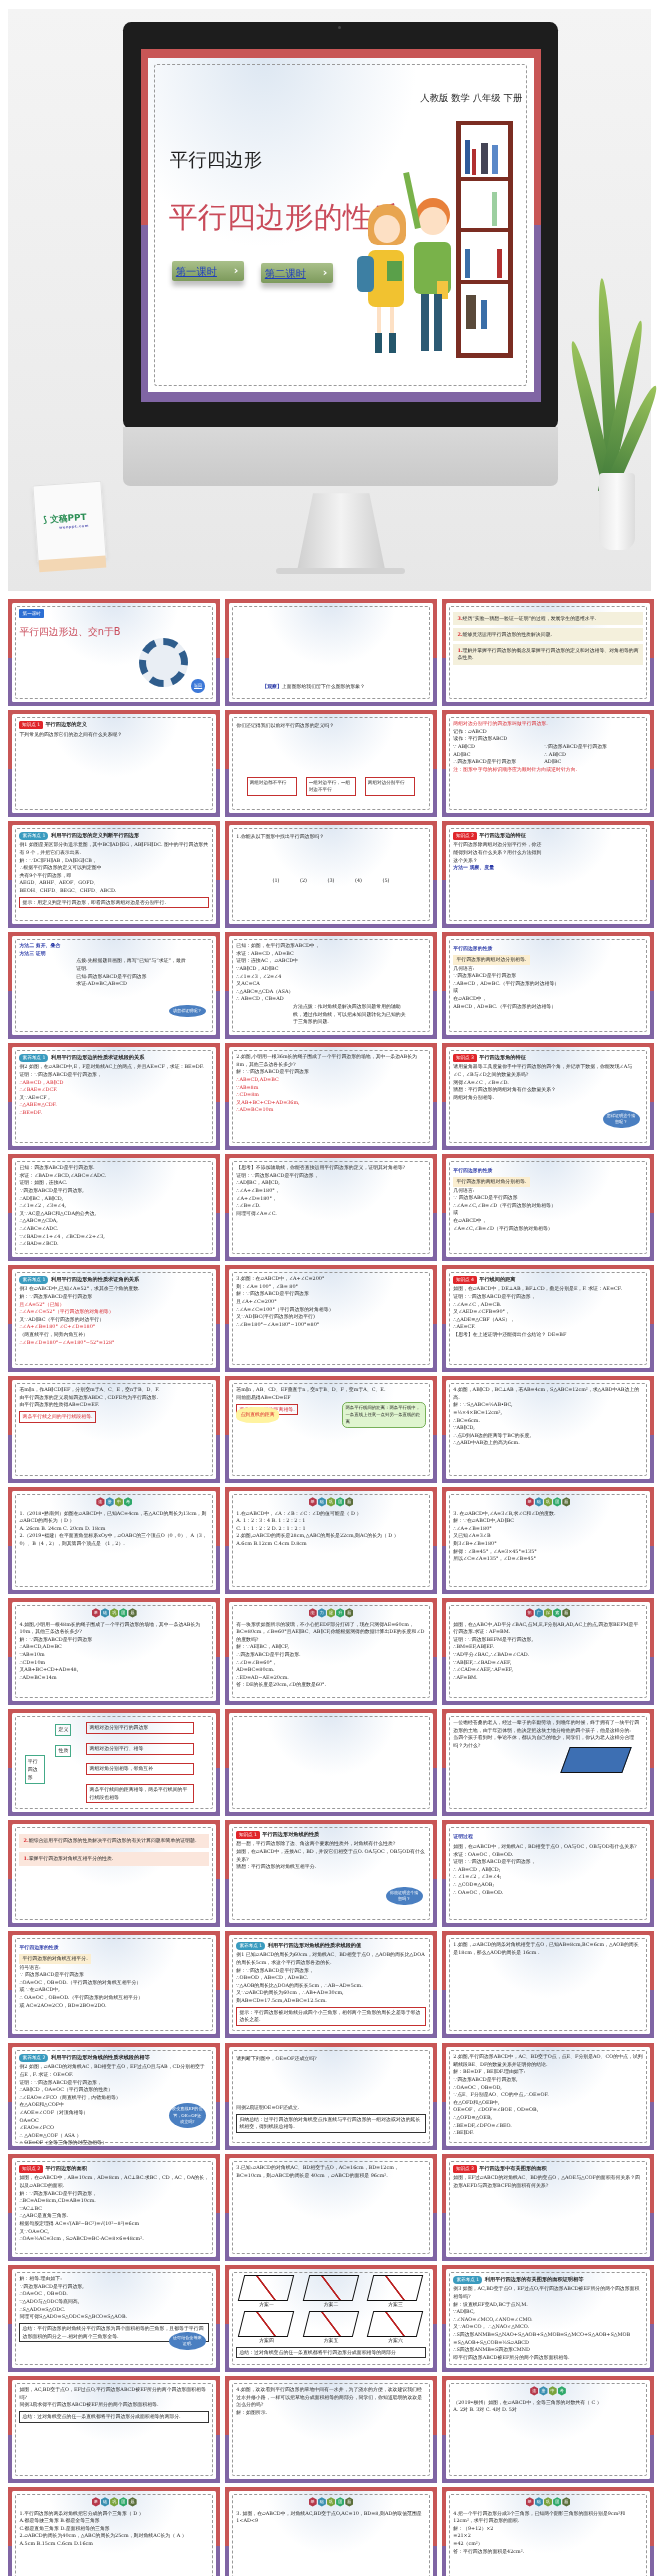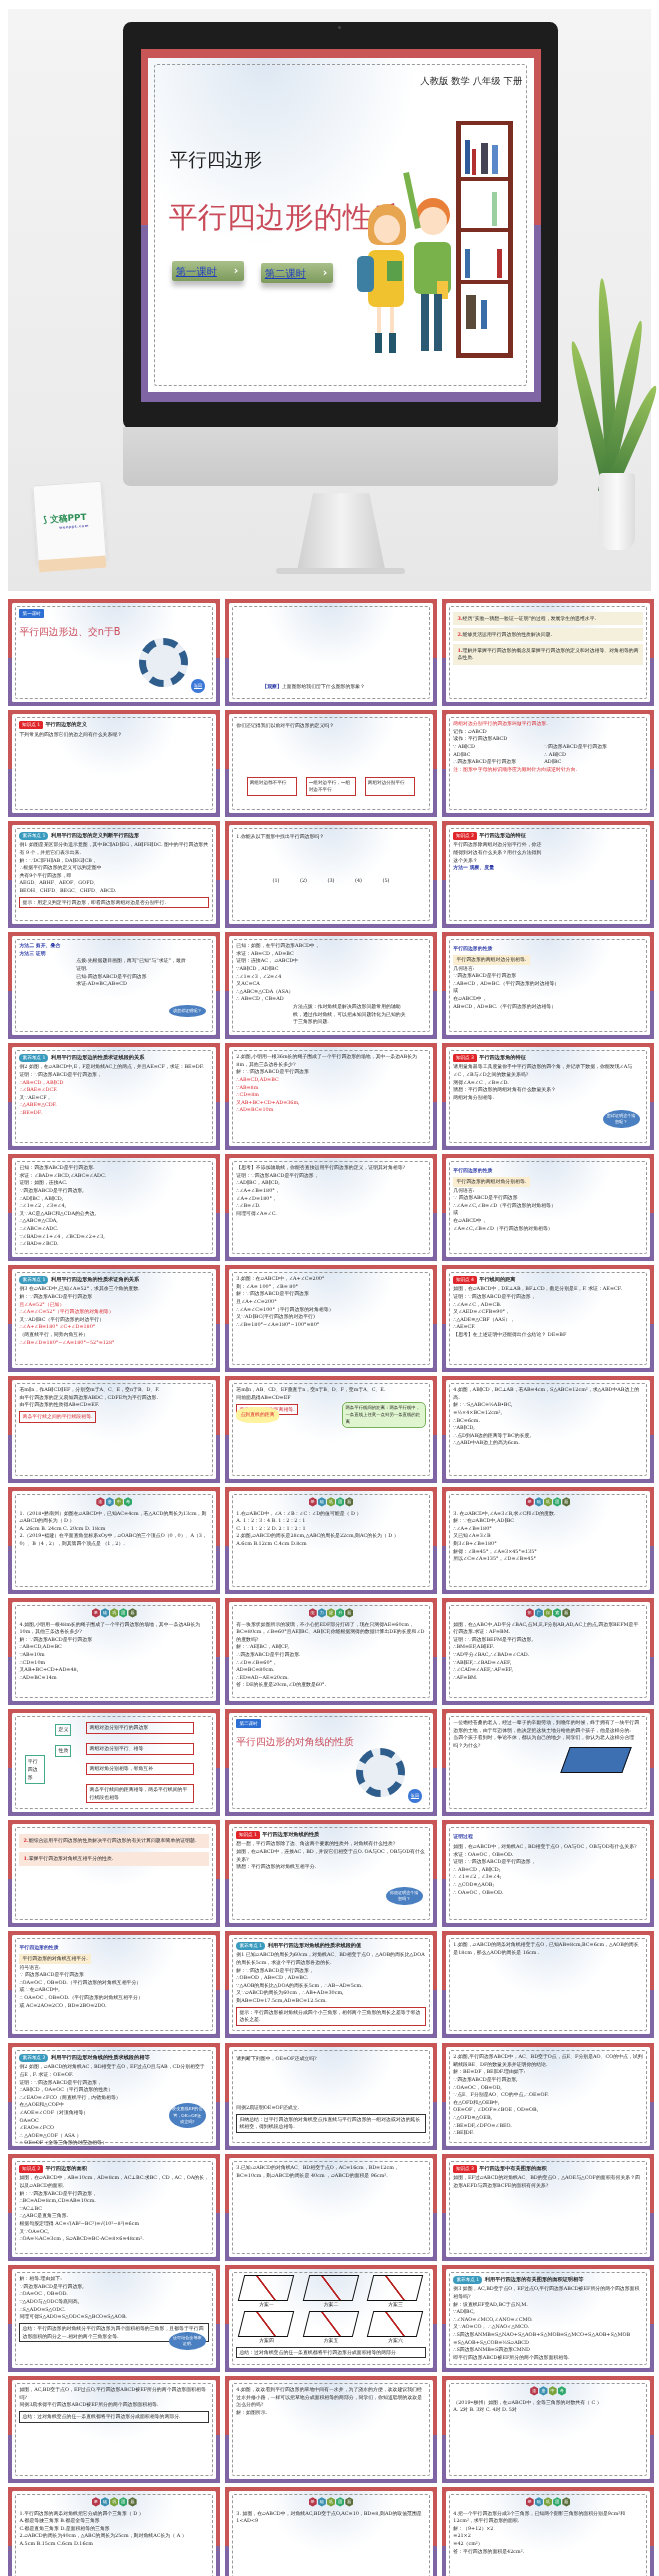--- a/index.html
+++ b/index.html
@@ -52,21 +52,21 @@
 </head>
 <body>
 
 <div class="hero">
   <div class="monitor">
     <div class="cam"></div>
     <div class="screen">
       <div style="position:absolute;inset:0;background:linear-gradient(#c85656 0,#c85656 50%,#8065a4 50%,#8065a4 100%);"></div>
       <div style="position:absolute;left:7.2px;right:7.2px;top:9.3px;bottom:9.3px;background:#fff;background-image:radial-gradient(ellipse at 30% 0%,#dde7f2 0%,rgba(255,255,255,0) 40%);"></div>
       <div style="position:absolute;left:13.4px;right:13.4px;top:15.5px;bottom:15.5px;border:1px dashed #9a9a9a;border-radius:3.1px;"></div>
-      <div style="position:absolute;right:18.5px;top:26px;font-size:9.3px;font-family:'DejaVu Serif',serif;">人教版 数学 八年级 下册</div>
+      <div style="position:absolute;right:18.5px;top:43px;font-size:9.3px;font-family:'DejaVu Serif',serif;">人教版 数学 八年级 下册</div>
       <div style="position:absolute;left:29px;top:98px;font-size:18.5px;font-family:'DejaVu Serif',serif;">平行四边形</div>
       <div style="position:absolute;left:28px;top:149px;font-size:29px;color:#c94b5a;font-family:'DejaVu Sans',sans-serif;">平行四边形的性质</div>
       <div style="position:absolute;left:31px;top:212px;width:72px;height:20.6px;background:linear-gradient(#a9c08a,#7d9a5c);border-radius:2.1px;box-shadow:0 4.1px 5.2px rgba(0,0,0,0.25);">
         <span style="position:absolute;left:4.1px;top:4.1px;font-size:10.3px;color:#1f3fbf;text-decoration:underline;font-family:'DejaVu Serif',serif;">第一课时</span>
         <span style="position:absolute;right:5.2px;top:3.1px;color:#fff;font-size:11.3px;font-weight:bold;">›</span>
       </div>
       <div style="position:absolute;left:120px;top:214px;width:72px;height:20.6px;background:linear-gradient(#a9c08a,#7d9a5c);border-radius:2.1px;box-shadow:0 4.1px 5.2px rgba(0,0,0,0.25);">
         <span style="position:absolute;left:4.1px;top:4.1px;font-size:10.3px;color:#1f3fbf;text-decoration:underline;font-family:'DejaVu Serif',serif;">第二课时</span>
         <span style="position:absolute;right:5.2px;top:3.1px;color:#fff;font-size:11.3px;font-weight:bold;">›</span>
       </div>
@@ -522,26 +522,20 @@
           <div style="position:absolute;left:36px;top:26px;border:0.5px solid #4a8;padding:1px 2.1px;">性质</div>
           <div class="box-red" style="position:absolute;left:67px;width:108px;top:24px;">两组对边分别平行、相等</div>
           <div class="box-red" style="position:absolute;left:67px;width:108px;top:44px;">两组对角分别相等，邻角互补</div>
           <div class="box-red" style="position:absolute;left:67px;width:108px;top:65px;">两条平行线间的距离相等，两条平行线间的平行线段也相等</div>
         </div>
       </div>
     </div>
     <div class="slide" style="left: 225px; top: 1709px; width: 212px; height: 107px;">
       <div class="inner">
         <div class="dash"></div>
-        <div class="content">
-          <div><span class="lesson-btn">第二课时</span></div>
-          <div class="big-title">平行四边形的对角线的性质</div>
-          <div class="back-btn" style="right:4.1px;bottom:3.1px;">返回</div>
-          <div class="gear" style="right:20.6px;top:29px;"></div>
-        </div>
       </div>
     </div>
     <div class="slide" style="left: 442px; top: 1709px; width: 212px; height: 107px;">
       <div class="inner">
         <div class="dash"></div>
         <div class="content">
           <div>一位饱经苍桑的老人，经过一辈子的辛勤劳动，到晚年的时候，终于拥有了一块平行四边形的土地，由于年迈体弱，他决定把这块土地分给他的四个孩子，他是这样分的:</div>
           <div>当四个孩子看到时，争论不休，都认为自己的地少，同学们，你认为老人这样分合理吗？为什么?</div>
           <div style="position:absolute;right:15.5px;top:28px;width:62px;height:26px;background:#3d6fb3;transform:skewX(-20deg);border:1px solid #111;"></div>
         </div>

